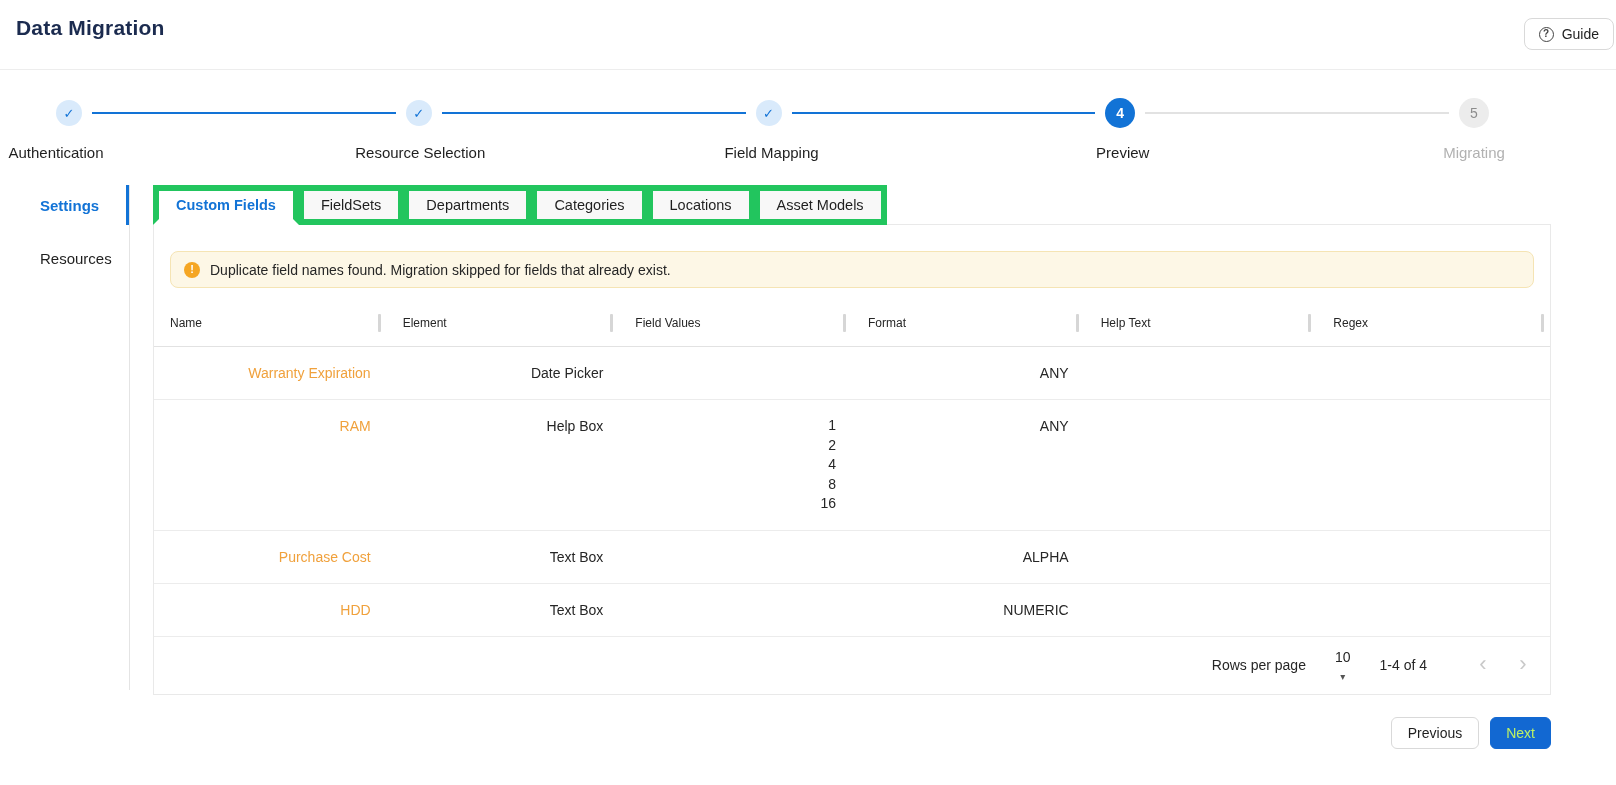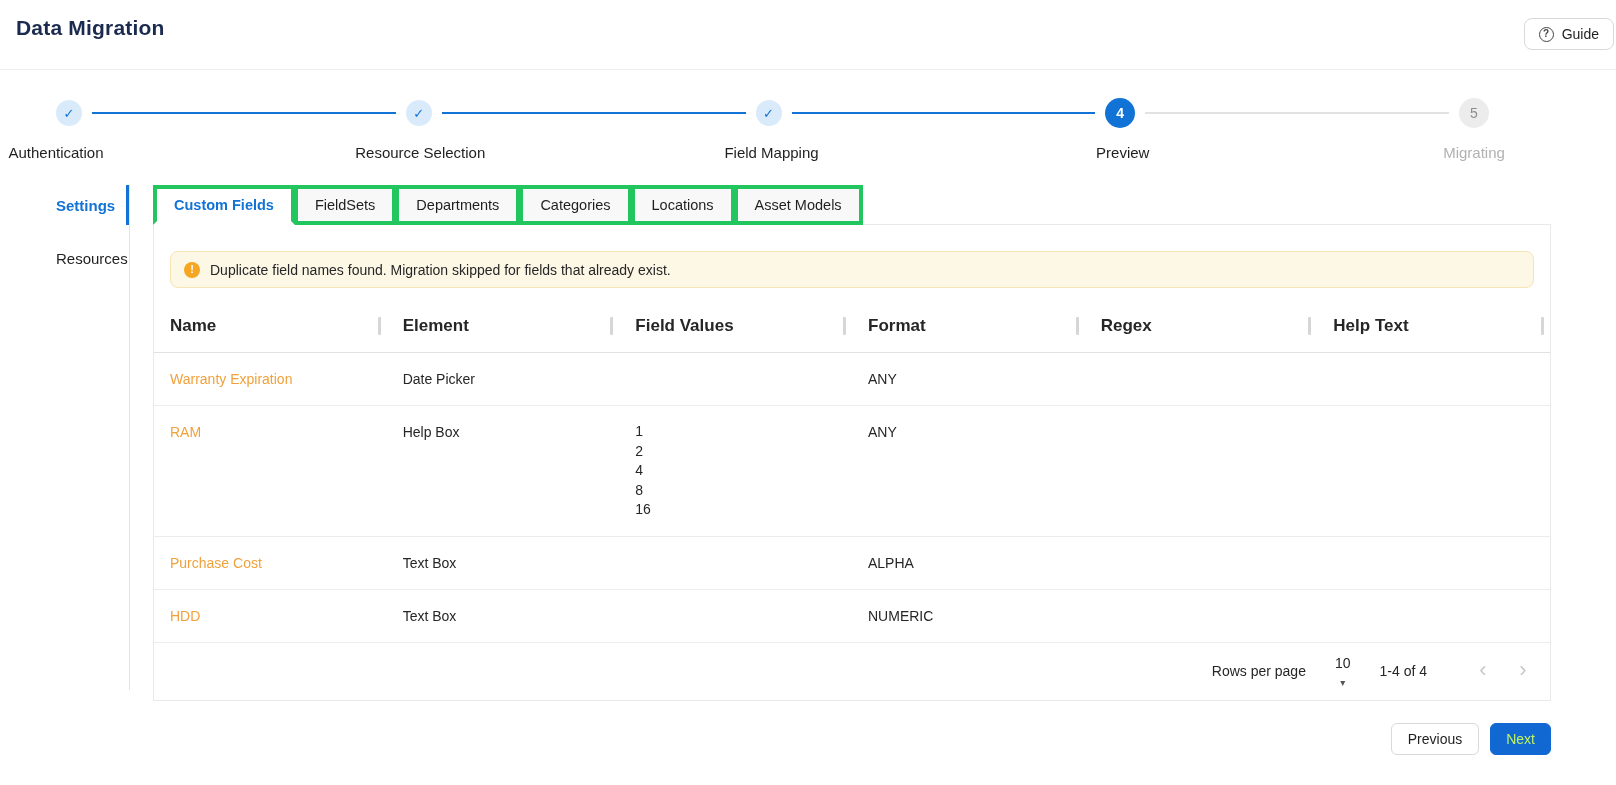--- a/index.html
+++ b/index.html
@@ -35,53 +35,53 @@
   .step-label.pending { color:#b1b1b1; }
   .sl-0 { left:56px; }
   .sl-1 { left:calc(69px + (100% - 211px)*0.25); }
   .sl-2 { left:calc(69px + (100% - 211px)*0.5); }
   .sl-3 { left:calc(69px + (100% - 211px)*0.75); }
   .sl-4 { left:calc(100% - 142px); }
 
   
   .bodywrap { display:flex; margin-top:17px; align-items:flex-start; }
   .sidebar { width:130px; flex:none; border-right:1px solid #e4e4e4; min-height:505px; }
-  .side-item { height:40px; display:flex; align-items:center; padding-left:56px;
+  .side-item { height:40px; display:flex; align-items:center; padding-left:40px;
                font-size:15px; cursor:pointer; color:#1f1f1f; }
   .side-item + .side-item { margin-top:13px; }
   .side-item.active { color:#1273d6; font-weight:700; box-shadow: inset -3px 0 0 #1273d6; }
 
   .content { flex:1; margin-left:23px; margin-right:65px; }
 
   
   .tabs { display:flex; position:relative; z-index:2; }
   .tab { height:40px; display:flex; align-items:center; padding:0 17px; background:#f8f8f8;
-         border:4px solid #22c55e; font-size:14.5px; color:#1f1f1f; cursor:pointer; white-space:nowrap; }
+         border:6px solid #22c55e; font-size:14.5px; color:#1f1f1f; cursor:pointer; white-space:nowrap; }
   .tab + .tab { margin-left:-1px; }
   .tab.active { background:#fff; color:#1273d6; font-weight:700; border-bottom-color:#fff;
                 position:relative; z-index:3; }
 
   
   .panel { border:1px solid #e9e9e9; margin-top:-1px; position:relative; z-index:1; background:#fff; }
 
   .warning { margin:26px 16px 0 16px; height:37px; display:flex; align-items:center; gap:10px;
              background:#fdf7e6; border:1px solid #f5e4b4; border-radius:8px; padding:0 13px;
              font-size:14px; color:#262626; }
   .warn-icon { width:16px; height:16px; border-radius:50%; background:#f5a623; color:#fff;
                font-size:11px; font-weight:700; display:flex; align-items:center;
                justify-content:center; flex:none; line-height:1; }
 
   
   .table { margin-top:12px; }
   .trow { display:grid; grid-template-columns:repeat(6, 1fr); }
   .thead { border-bottom:1px solid #e2e2e2; }
-  .th { position:relative; padding:16px; font-weight:700; font-size:17px; color:#262626; }
+  .th { position:relative; padding:16px; font-weight:400; font-size:12px; color:#262626; }
   .resize-handle { position:absolute; right:6px; top:50%; transform:translateY(-50%);
                    width:3px; height:18px; background:#d6d6d6; border-radius:1px; cursor:col-resize; }
-  .td { padding:16px; font-size:14px; color:#262626; line-height:20px; }
+  .td { padding:16px; font-size:14px; color:#262626; line-height:20px;text-align:right; }
   .trow.data { border-bottom:1px solid #ececec; }
   .name-link { color:#f0a13c; cursor:pointer; }
   .fv-line { display:block; line-height:19.5px; }
 
   
   .pagination { display:flex; align-items:center; justify-content:flex-end; gap:29px;
                 padding:0 14px; height:57px; font-size:14px; color:#262626; }
   .rpp { display:flex; align-items:center; gap:6px; cursor:pointer;flex-direction:column; }
   .caret { font-size:10px; color:#555; }
   .pg-btns { display:flex; align-items:center; gap:14px; margin-left:14px; }
@@ -176,25 +176,25 @@
           </div>
           <div class="th">
             <span>Field Values</span>
             <span class="resize-handle"></span>
           </div>
           <div class="th">
             <span>Format</span>
             <span class="resize-handle"></span>
           </div>
           <div class="th">
+            <span>Help Text</span>
+            <span class="resize-handle"></span>
+          </div>
+          <div class="th">
             <span>Regex</span>
-            <span class="resize-handle"></span>
-          </div>
-          <div class="th">
-            <span>Help Text</span>
             <span class="resize-handle"></span>
           </div>
         </div>
 
         <div class="trow data">
           <div class="td"><span class="name-link">Warranty Expiration</span></div>
           <div class="td">Date Picker</div>
           <div class="td"></div>
           <div class="td">ANY</div>
           <div class="td"></div>

